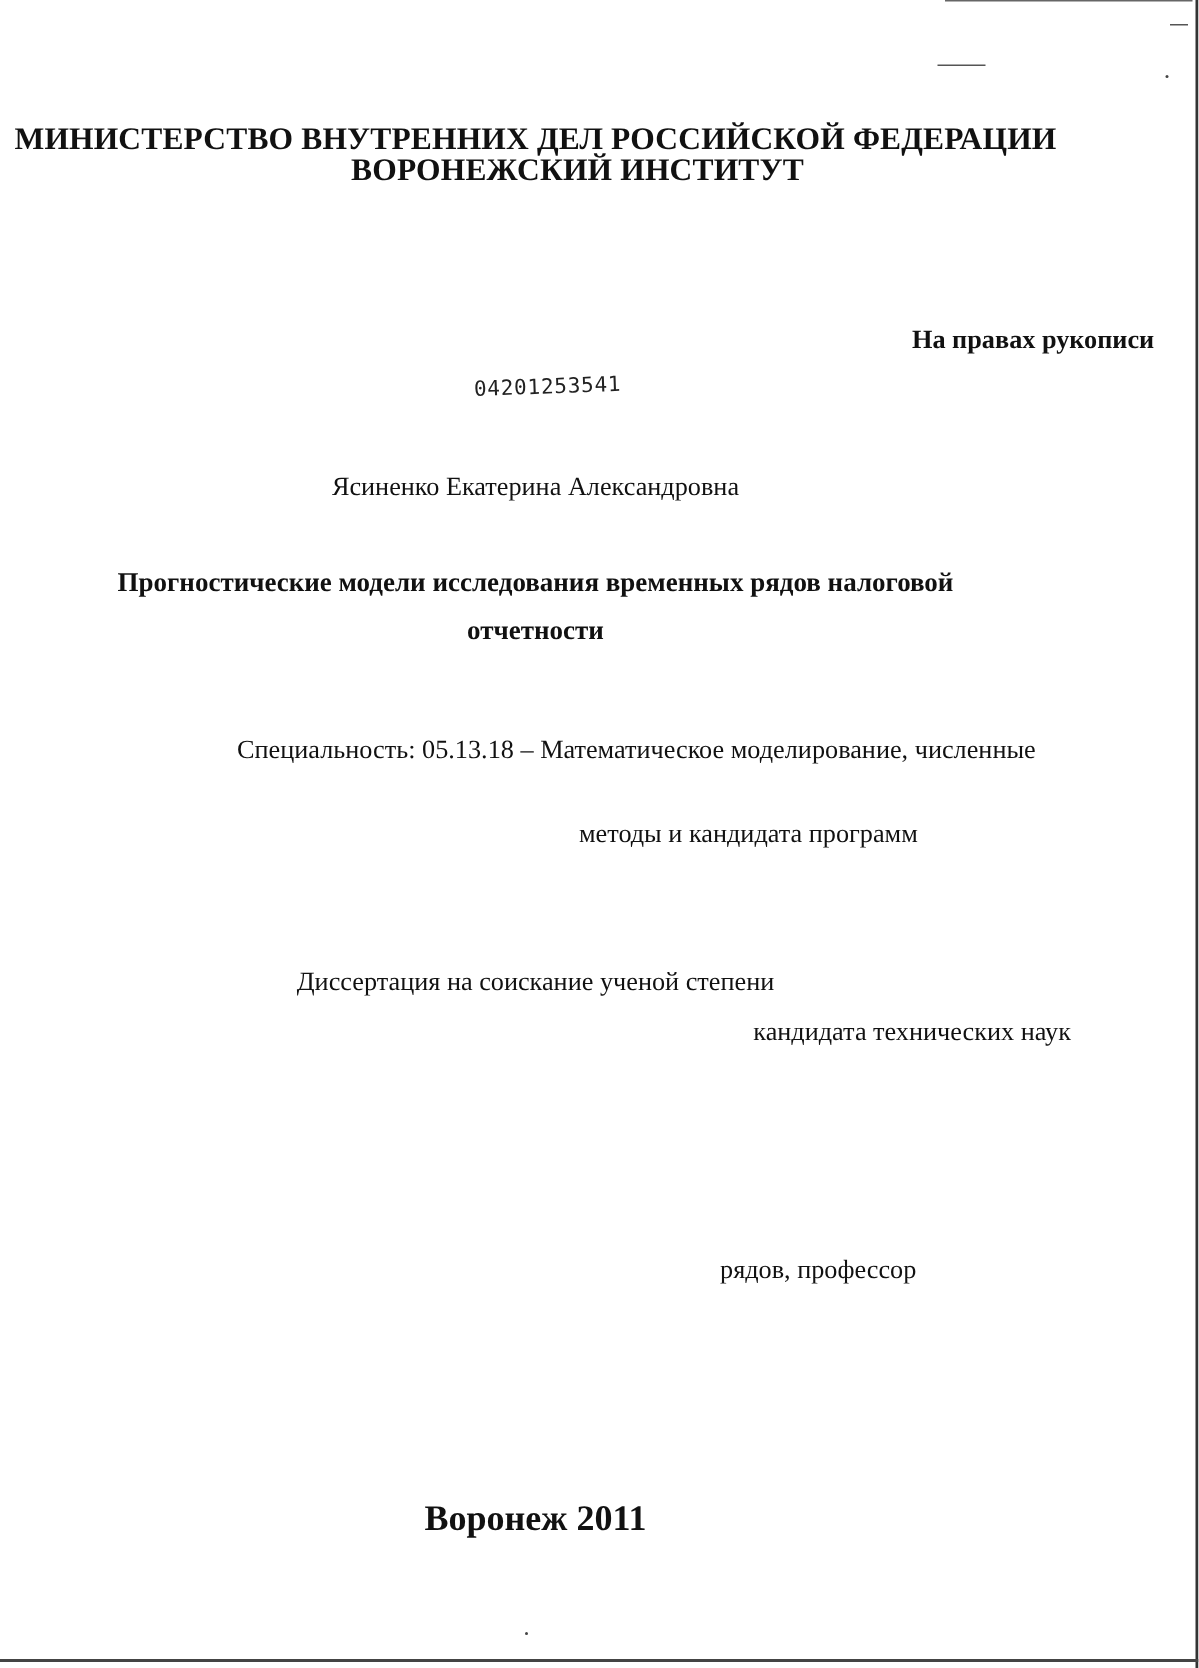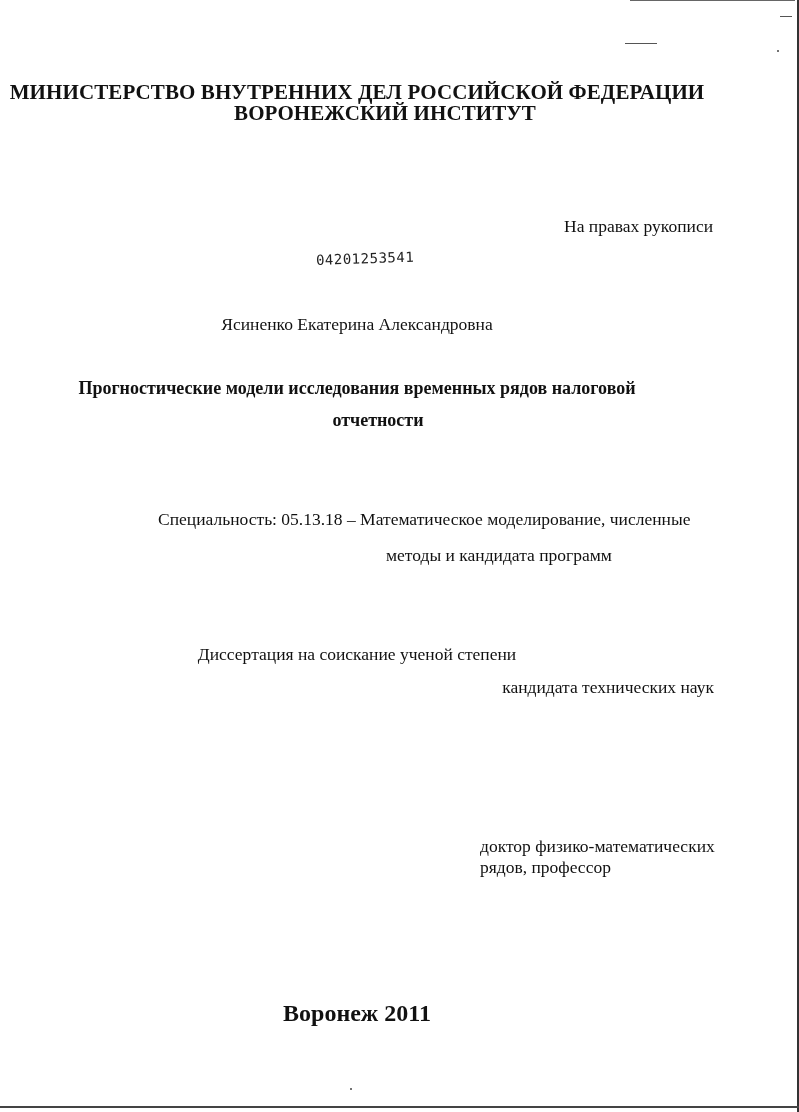--- a/index.html
+++ b/index.html
@@ -27,37 +27,36 @@
     .dot { width: 2px; height: 2px; background: #444; border-radius: 1px; }
   </style>
 </head>
 <body>
 
 <div>
 
   <div class="abs center bold heading" style="top:80px;">МИНИСТЕРСТВО ВНУТРЕННИХ ДЕЛ РОССИЙСКОЙ ФЕДЕРАЦИИ</div>
   <div class="abs center bold heading" style="top:101px;padding-left:28px;">ВОРОНЕЖСКИЙ ИНСТИТУТ</div>
 
-  <div class="abs normal" style="left:564px; top:216px;">На правах рукописи</div>
+  <div class="abs normal" style="left:608px; top:216px;font-weight:bold;">На правах рукописи</div>
 
   <div class="abs stamp" style="left:316px; top:252px;">04201253541</div>
 
   <div class="abs center normal" style="top:314px;">Ясиненко Екатерина Александровна</div>
 
   <div class="abs center bold title" style="top:378px;">Прогностические  модели исследования временных рядов налоговой</div>
-  <div class="abs center bold title" style="top:410px;padding-left:21px;">отчетности</div>
+  <div class="abs center bold title" style="top:410px;">отчетности</div>
 
-  <div class="abs normal" style="left:158px; top:509px;text-align:center;">Специальность:  05.13.18 – Математическое моделирование, численные</div>
+  <div class="abs normal" style="left:158px; top:489px;text-align:center;">Специальность:  05.13.18 – Математическое моделирование, численные</div>
   <div class="abs normal" style="left:386px; top:545px;">методы и кандидата программ</div>
 
   <div class="abs center normal" style="top:644px;">Диссертация на соискание ученой степени</div>
   <div class="abs center normal" style="top:677px;text-align:right;">кандидата технических наук</div>
 
   <div class="abs" style="left:480px; top:836px;">
-    <div class="sup-line">доктор физико-математических</div>
     <div class="sup-line">рядов, профессор</div>
   </div>
 
   <div class="abs center bold normal" style="top:1000px; font-size:24px;">Воронеж  2011</div>
 
   <div class="abs edge-right"></div>
   <div class="abs edge-bottom"></div>
   <div class="abs edge-top"></div>
   <div class="abs dash" style="left:625px; top:43px; width:32px;"></div>
   <div class="abs dash" style="left:780px; top:16px; width:12px;"></div>

